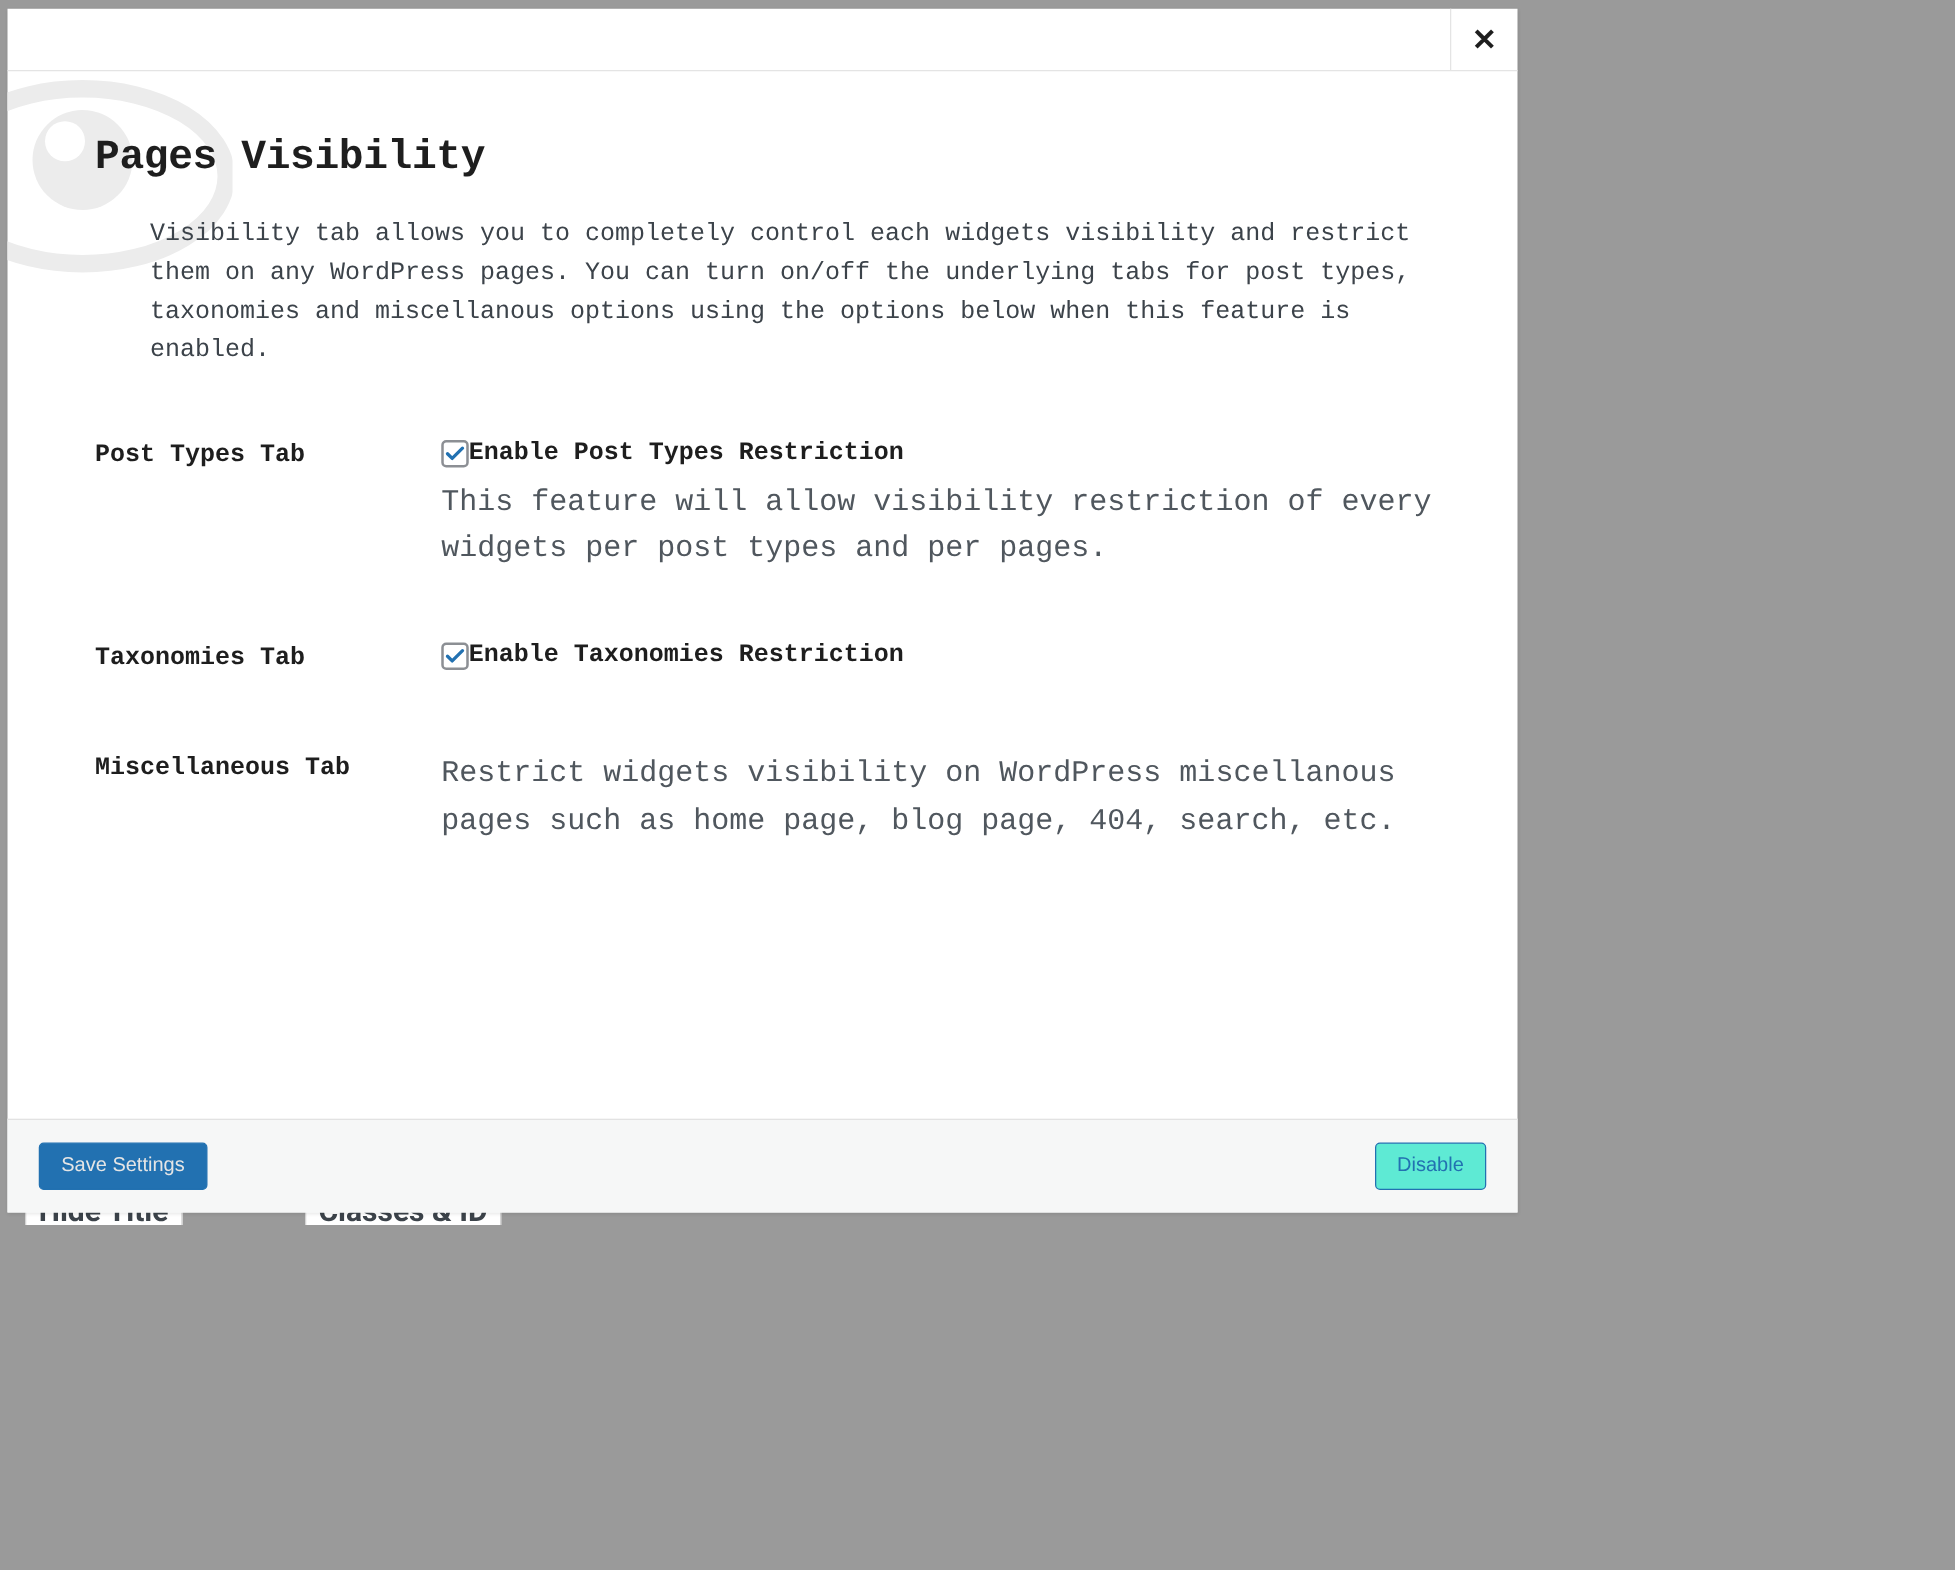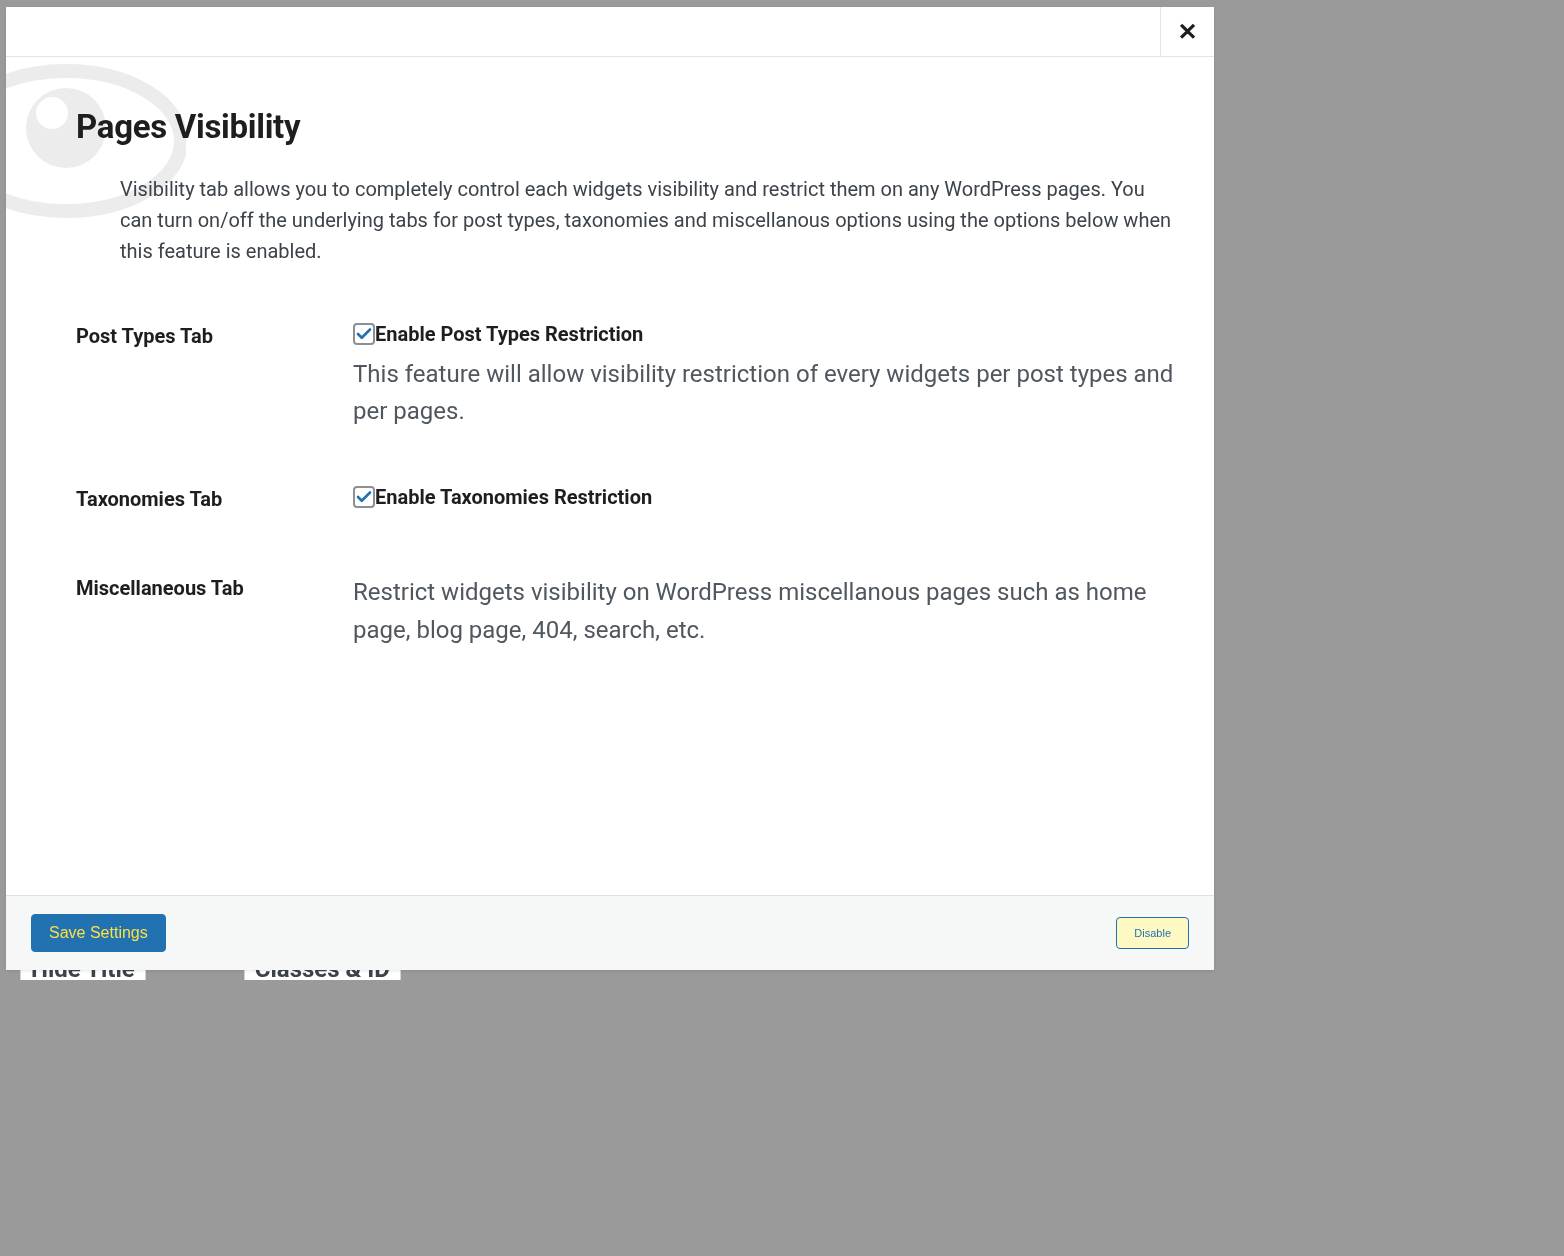--- a/index.html
+++ b/index.html
@@ -38,20 +38,21 @@
       cursor: pointer;
       font-size: 24px;
       font-weight: 900;
       color: #1e1e1e;
     }
     .modal-body {
       flex: 1;
       overflow: hidden;
       position: relative;
       padding: 50px 32px 20px 70px;
+      font-family: Liberation Mono, monospace;
     }
     .eye-bg {
       position: absolute;
       top: 4px;
       left: -60px;
       width: 240px;
       height: 160px;
       z-index: 0;
       opacity: 1;
     }
@@ -125,35 +126,35 @@
     .modal-footer {
       border-top: 1px solid #e2e2e2;
       background: #f6f7f7;
       padding: 18px 25px;
       display: flex;
       justify-content: space-between;
       align-items: center;
     }
     .btn-primary {
       background: #2271b1;
-      color: #fde047;
+      color: #e5e5e5;
       border: 1px solid #2271b1;
       border-radius: 4px;
       padding: 9px 17px;
       font-size: 16px;
       font-weight: 500;
       cursor: pointer;
     }
     .btn-secondary {
-      background: #fef9c3;
+      background: #5eead4;
       color: #2271b1;
       border: 1.5px solid #2271b1;
       border-radius: 4px;
       padding: 9px 17px;
-      font-size: 11px;
+      font-size: 16px;
       font-weight: 500;
       cursor: pointer;
     }
     .bg-cards {
        position:absolute;
        bottom:-2px;
        left:0;
        right:0;
        display:flex;
        gap:18px;

